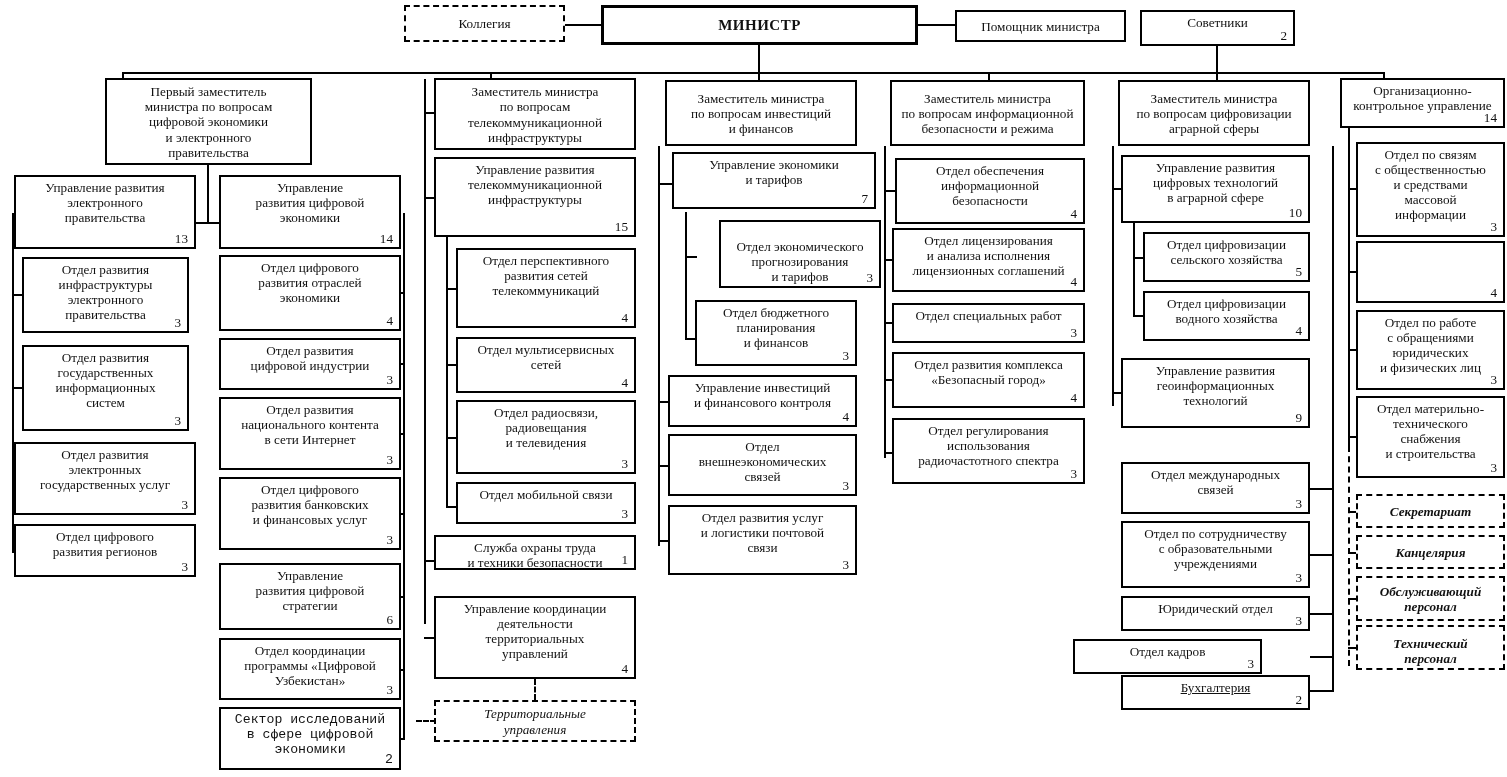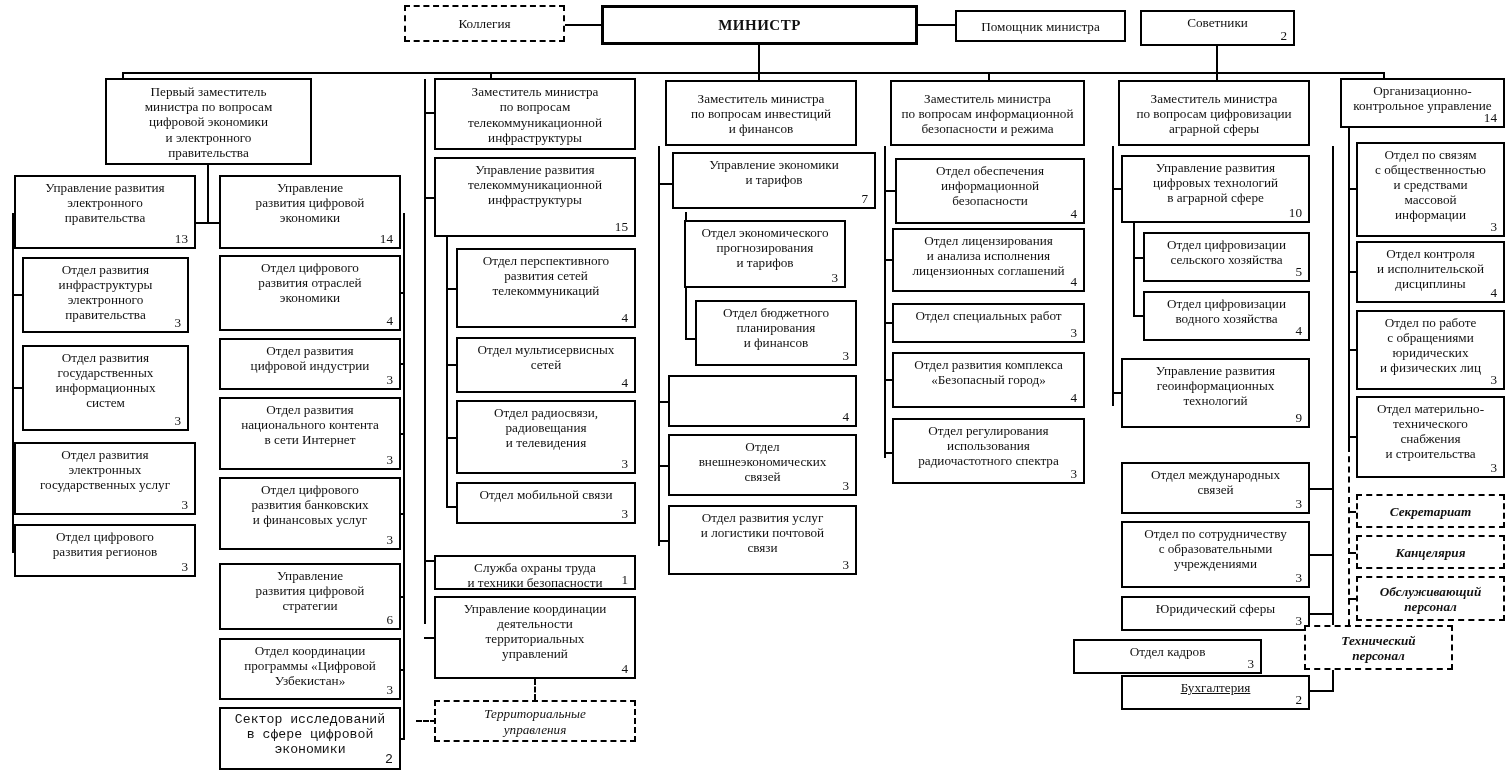--- a/index.html
+++ b/index.html
@@ -224,21 +224,21 @@
   <div class="box" style="left:456px;top:400px;width:180px;height:74px;">
     <span class="lbl">Отдел радиосвязи,
 радиовещания
 и телевидения</span>
     <span class="cnt">3</span>
   </div>
   <div class="box" style="left:456px;top:482px;width:180px;height:42px;">
     <span class="lbl">Отдел мобильной связи</span>
     <span class="cnt">3</span>
   </div>
-  <div class="box" style="left:434px;top:535px;width:202px;height:35px;margin-top:20px;">
+  <div class="box" style="left:434px;top:535px;width:202px;height:35px;">
     <span class="lbl">Служба охраны труда
 и техники безопасности</span>
     <span class="cnt">1</span>
   </div>
   <div class="box" style="left:434px;top:596px;width:202px;height:83px;">
     <span class="lbl">Управление координации
 деятельности
 территориальных
 управлений</span>
     <span class="cnt">4</span>
@@ -265,33 +265,35 @@
     <span class="lbl">Заместитель министра
 по вопросам инвестиций
 и финансов</span>
   </div>
 
   <div class="box" style="left:672px;top:152px;width:204px;height:57px;">
     <span class="lbl">Управление экономики
 и тарифов</span>
     <span class="cnt">7</span>
   </div>
-  <div class="box" style="left:684px;top:220px;width:162px;height:68px;">
+  <div class="box" style="left:719px;top:220px;width:162px;height:68px;justify-content:flex-end;">
     <span class="lbl">Отдел экономического
 прогнозирования
 и тарифов</span>
     <span class="cnt">3</span>
   </div>
   <div class="box" style="left:695px;top:300px;width:162px;height:66px;">
     <span class="lbl">Отдел бюджетного
 планирования
 и финансов</span>
     <span class="cnt">3</span>
   </div>
   <div class="box" style="left:668px;top:375px;width:189px;height:52px;">
+    <span class="lbl">Управление инвестиций
+и финансового контроля</span>
     <span class="cnt">4</span>
   </div>
   <div class="box" style="left:668px;top:434px;width:189px;height:62px;">
     <span class="lbl">Отдел
 внешнеэкономических
 связей</span>
     <span class="cnt">3</span>
   </div>
   <div class="box" style="left:668px;top:505px;width:189px;height:70px;">
     <span class="lbl">Отдел развития услуг
@@ -383,21 +385,21 @@
 связей</span>
     <span class="cnt">3</span>
   </div>
   <div class="box" style="left:1121px;top:521px;width:189px;height:67px;">
     <span class="lbl">Отдел по сотрудничеству
 с образовательными
 учреждениями</span>
     <span class="cnt">3</span>
   </div>
   <div class="box" style="left:1121px;top:596px;width:189px;height:35px;">
-    <span class="lbl">Юридический сферы</span>
+    <span class="lbl">Юридический отдел</span>
     <span class="cnt">3</span>
   </div>
   <div class="box" style="left:1073px;top:639px;width:189px;height:35px;">
     <span class="lbl">Отдел кадров</span>
     <span class="cnt">3</span>
   </div>
   <div class="box" style="left:1121px;top:675px;width:189px;height:35px;text-decoration:underline;">
     <span class="lbl">Бухгалтерия</span>
     <span class="cnt">2</span>
   </div>
@@ -424,23 +426,20 @@
 
   <div class="box" style="left:1356px;top:142px;width:149px;height:95px;">
     <span class="lbl">Отдел по связям
 с общественностью
 и средствами
 массовой
 информации</span>
     <span class="cnt">3</span>
   </div>
   <div class="box" style="left:1356px;top:241px;width:149px;height:62px;">
-    <span class="lbl">Отдел контроля
-и исполнительской
-дисциплины</span>
     <span class="cnt">4</span>
   </div>
   <div class="box" style="left:1356px;top:310px;width:149px;height:80px;">
     <span class="lbl">Отдел по работе
 с обращениями
 юридических
 и физических лиц</span>
     <span class="cnt">3</span>
   </div>
   <div class="box" style="left:1356px;top:396px;width:149px;height:82px;">
@@ -453,21 +452,21 @@
   <div class="box dashed italic vcenter" style="left:1356px;top:494px;width:149px;height:34px;">
     <span class="lbl">Секретариат</span>
   </div>
   <div class="box dashed italic vcenter" style="left:1356px;top:535px;width:149px;height:34px;">
     <span class="lbl">Канцелярия</span>
   </div>
   <div class="box dashed italic vcenter" style="left:1356px;top:576px;width:149px;height:45px;">
     <span class="lbl">Обслуживающий
 персонал</span>
   </div>
-  <div class="box dashed italic vcenter" style="left:1304px;top:625px;width:149px;height:45px;">
+  <div class="box dashed italic vcenter" style="left:1356px;top:625px;width:149px;height:45px;justify-content:flex-end;">
     <span class="lbl">Технический
 персонал</span>
   </div>
 
   <div class="ln lnv" style="left:1348px;top:128px;height:318px;"></div>
   <div class="ln lnh" style="left:1348px;top:188px;width:10px;"></div>
   <div class="ln lnh" style="left:1348px;top:271px;width:10px;"></div>
   <div class="ln lnh" style="left:1348px;top:349px;width:10px;"></div>
   <div class="ln lnh" style="left:1348px;top:436px;width:10px;"></div>
   <div class="dln dlnv" style="left:1348px;top:446px;height:220px;"></div>

